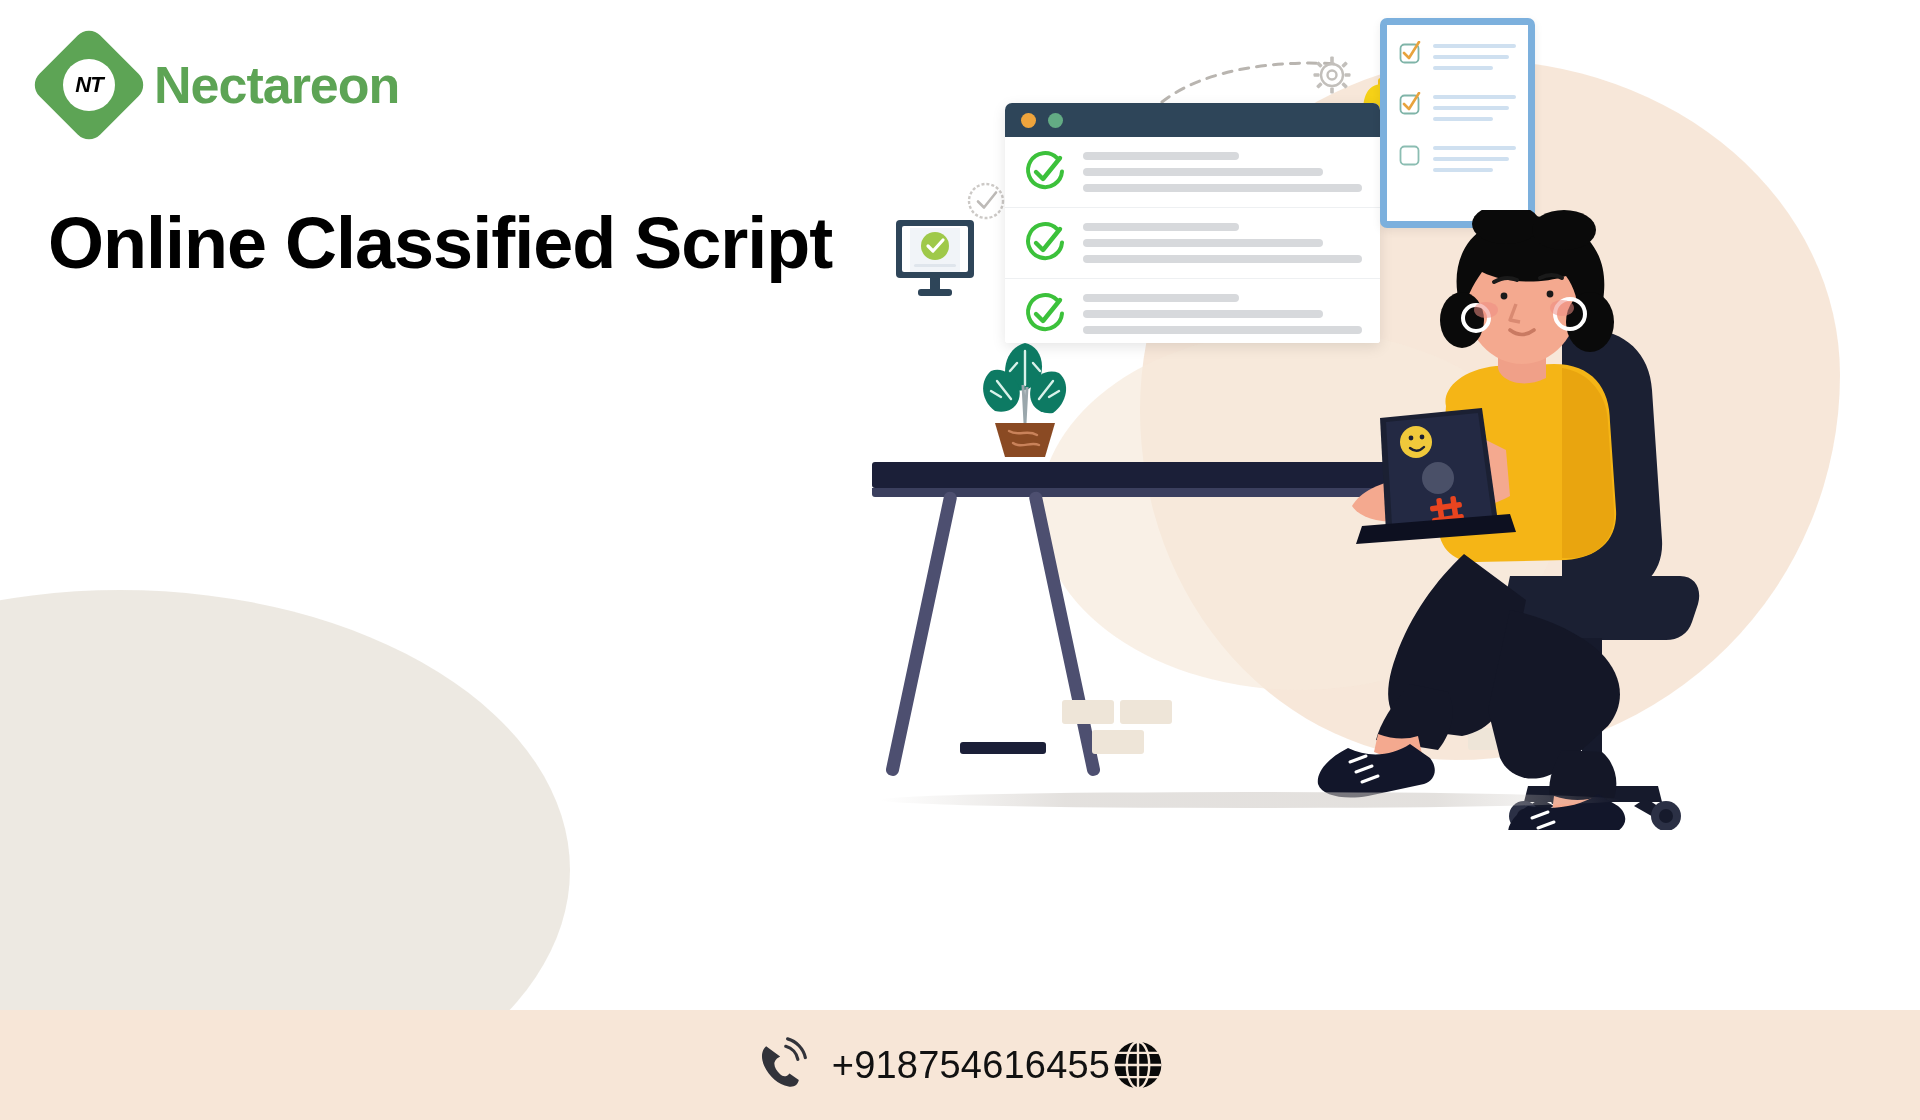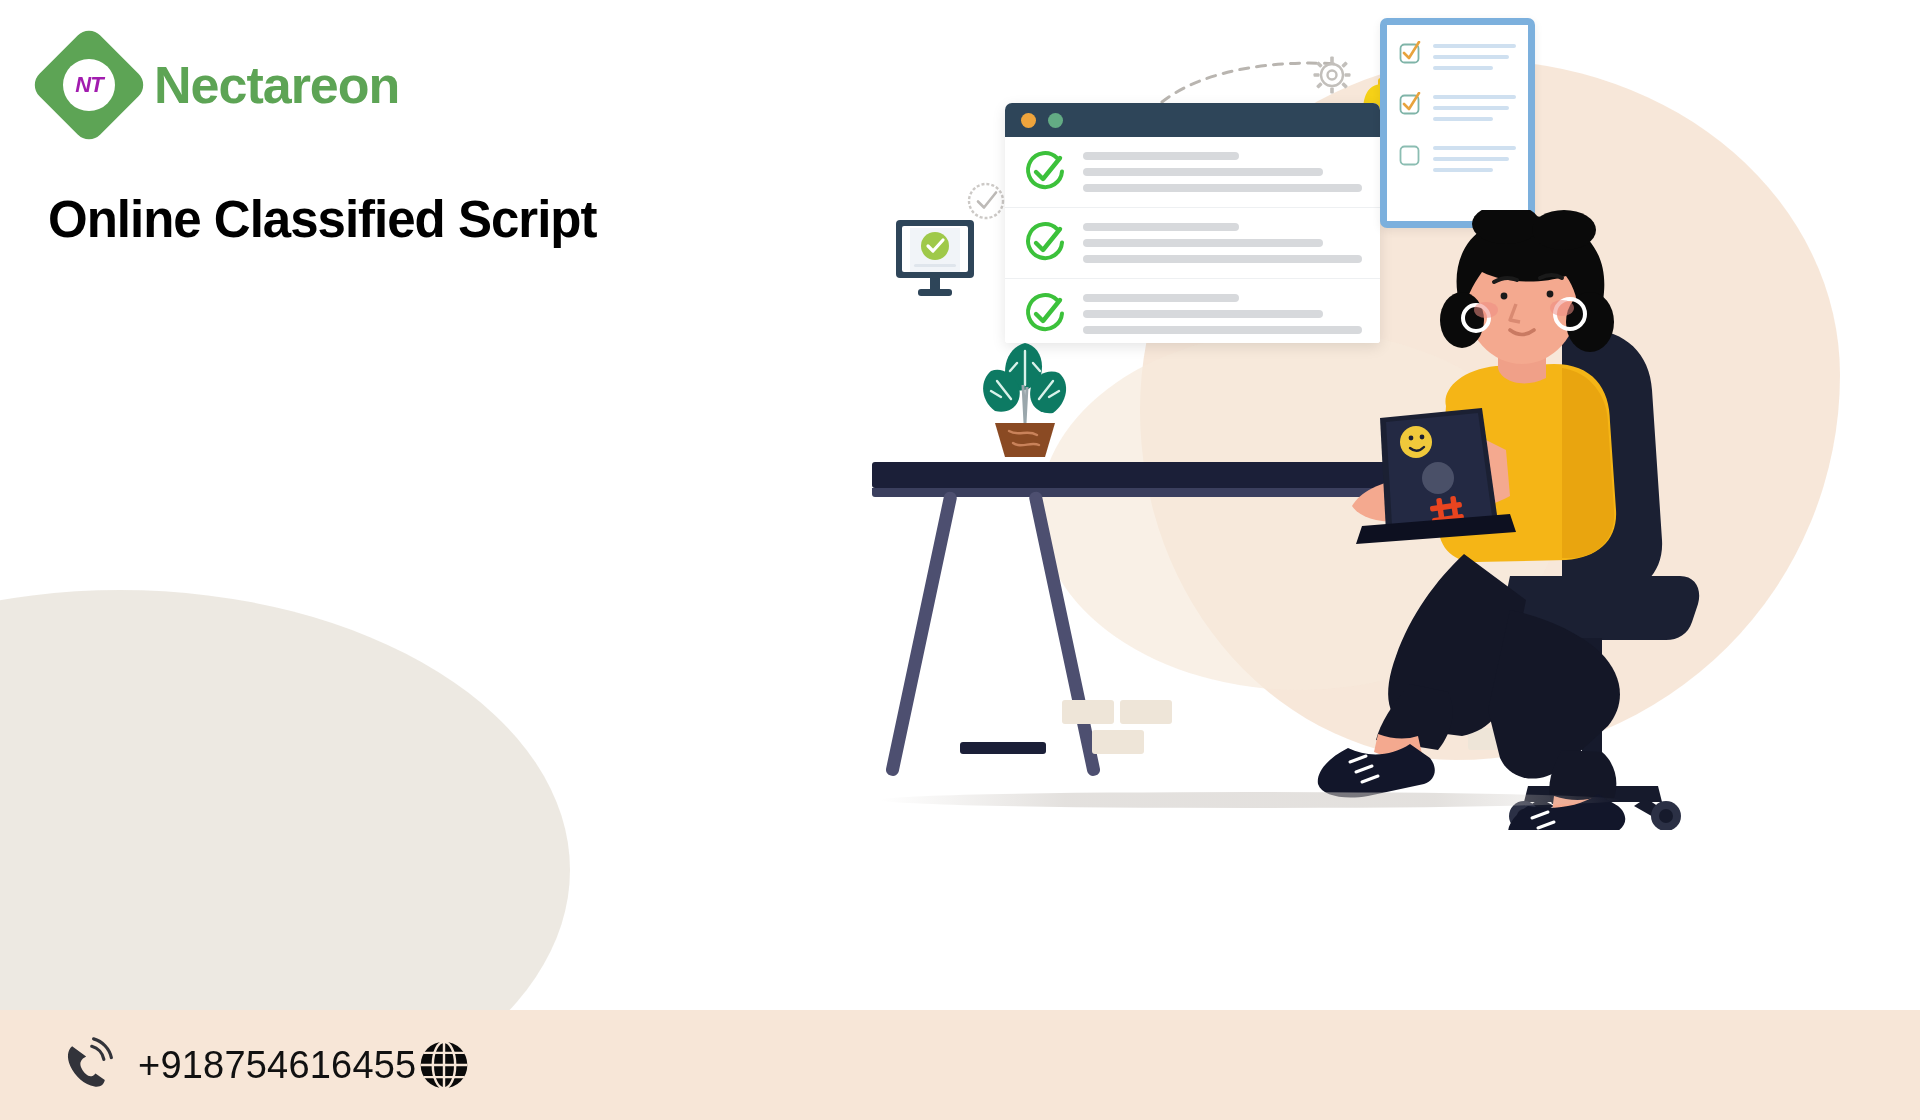--- a/index.html
+++ b/index.html
@@ -36,46 +36,46 @@
     position:absolute; inset:0;
     background:#5da455; border-radius:16px;
     transform:rotate(45deg);
   }
   .logo-circle {
     position:absolute; left:17px; top:17px; width:52px; height:52px;
     background:#fff; border-radius:50%;
     display:flex; align-items:center; justify-content:center;
   }
   .logo-nt {
-    font-weight:bold; font-size:22px; color:#a21caf;
+    font-weight:bold; font-size:22px; color:#000000;
     font-style:italic; letter-spacing:-1px; line-height:1;
   }
   .logo-text {
     font-size:52px; font-weight:bold; color:#5da455;
     letter-spacing:-1px; line-height:1;
   }
 
   
   .headline {
-    position:absolute; left:48px; top:192px;
-    font-size:51px; font-weight:bold; color:#000;
+    position:absolute; left:48px; top:204px;
+    font-size:72px; font-weight:bold; color:#000;
     letter-spacing:-1px; line-height:1.1;
     white-space:nowrap;
   }
   .body-copy {
     position:absolute; left:48px; top:336px; width:880px;
     font-size:31px; color:#1b1b1b; line-height:2.55;
     letter-spacing:.1px;
   }
 
   
   .footer-bar {
     position:absolute; left:0; bottom:0; width:1920px; height:110px;
     background:#f7e6d7;
-    display:flex; align-items:center; justify-content:flex-start;
+    display:flex; align-items:center; justify-content:center;
     padding:0 60px;
   }
   .footer-item { display:flex; align-items:center; gap:22px; }
   .footer-text { font-size:38px; color:#111; letter-spacing:.2px; }
   .phone-icon svg, .globe-icon svg { display:block; }
 
   
   .illus { position:absolute; left:1040px; top:0; width:880px; height:1010px; }
 
   

